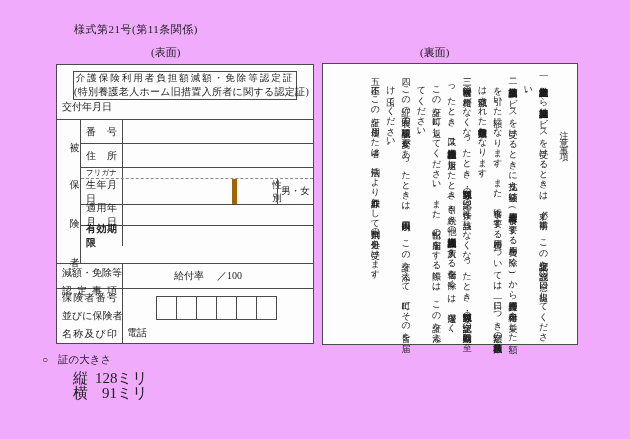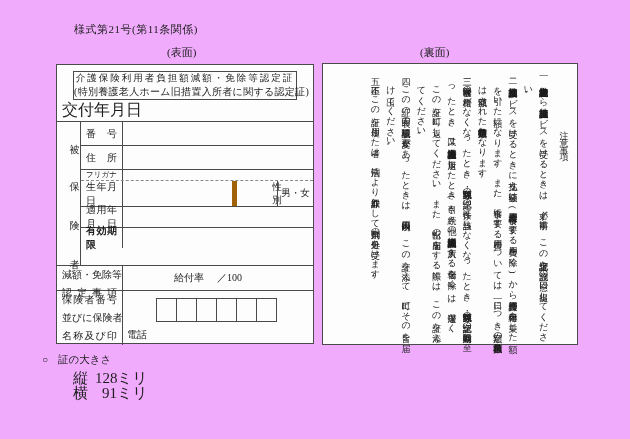--- a/index.html
+++ b/index.html
@@ -4,37 +4,37 @@
 <style>
   * { margin:0; padding:0; box-sizing:border-box; }
   html,body { background:#f5f5f5; }
   .sheet {
     position:relative; width:630px; height:439px; background:#f0abfc;
     font-family:"Liberation Serif","DejaVu Serif",serif; color:#1c1c1c;
     overflow:hidden;
   }
   .form-number { position:absolute; left:74px; top:22px; font-size:11px; letter-spacing:0.5px; }
   .side-label { position:absolute; top:45px; font-size:11px; }
-  .front-label { left:167px; }
+  .front-label { left:151px; }
   .back-label { left:420px; }
 
   
   .front-box {
     position:absolute; left:56px; top:64px; width:258px; height:280px;
     border:1px solid #4a4a4a; display:flex; flex-direction:column; background:#fdfdfd;
   }
   .title-box {
     margin:6px 16px 0 16px; border:1px solid #4a4a4a; height:29px;
     display:flex; flex-direction:column; justify-content:center; text-align:center;
   }
   .title1 { font-size:9.5px; letter-spacing:2px; white-space:nowrap; }
   .title2 { font-size:10px; letter-spacing:0.3px; white-space:nowrap; }
   .issue-row {
     height:23px; border-bottom:1px solid #4a4a4a;
-    display:flex; align-items:flex-end; padding-left:5px; font-size:16px;
+    display:flex; align-items:flex-start; padding-left:5px; font-size:10px;
   }
   .upper-table { display:flex; height:144px; border-bottom:1px solid #4a4a4a; }
   .group-cell { width:24px; border-right:1px solid #4a4a4a; }
   .vtext {
     display:block; writing-mode:vertical-rl; height:100%; width:100%;
     font-size:10px; text-align:justify; text-align-last:justify;
     padding:14px 0; margin-left:1px;
   }
   .rows { flex:1; display:flex; flex-direction:column; }
   .row { display:flex; border-bottom:1px solid #4a4a4a; }

